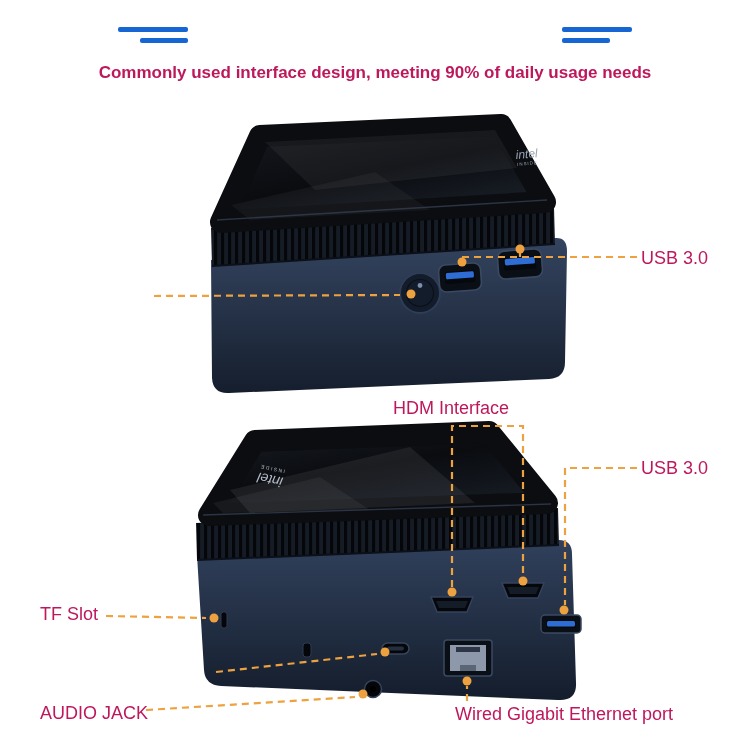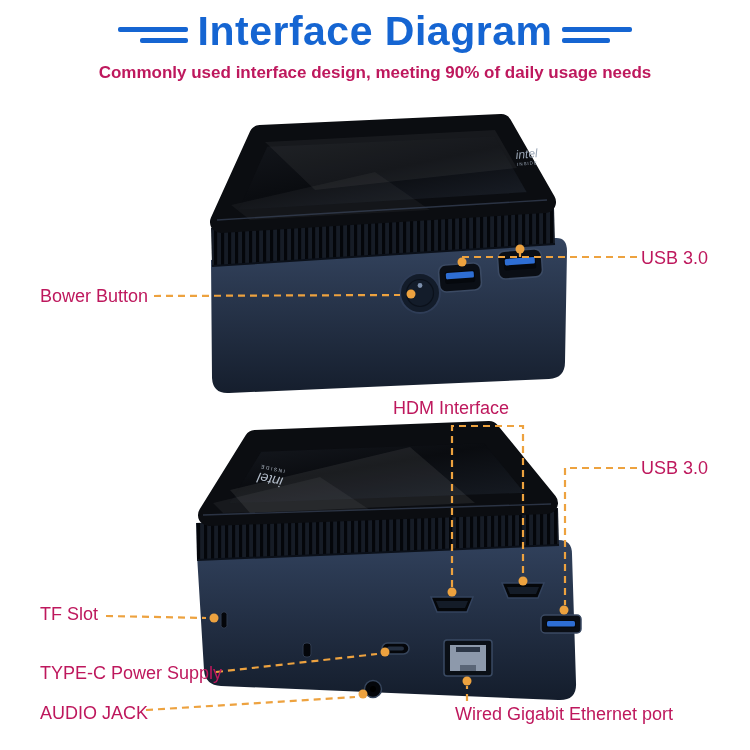--- a/index.html
+++ b/index.html
@@ -38,21 +38,20 @@
   .lbl.tf{left:40px;top:604px;text-align:center;}
   .lbl.typec{left:40px;top:663px;}
   .lbl.audio{left:40px;top:703px;}
   .lbl.ethernet{left:455px;top:704px;}
 </style>
 </head>
 <body>
 
 <div class="canvas">
 
-  <div class="title">Interface Diagram</div>
   <div class="subtitle">Commonly used interface design, meeting 90% of daily usage needs</div>
   <div class="deco l1"></div>
   <div class="deco l2"></div>
   <div class="deco r1"></div>
   <div class="deco r2"></div>
 
   <svg class="dev1" width="410" height="285" viewBox="0 0 410 285">
     <defs>
       <linearGradient id="bodyA" x1="0" y1="0" x2="0" y2="1">
         <stop offset="0" stop-color="#34445f"></stop>
@@ -207,22 +206,20 @@
       <line x1="146" y1="710" x2="355" y2="697"></line>
       <circle cx="363" cy="694" r="4.5" fill="#eda23f" stroke="none"></circle>
     </g>
 
     <g>
       <line x1="467" y1="701" x2="467" y2="686"></line>
       <circle cx="467" cy="681" r="4.5" fill="#eda23f" stroke="none"></circle>
     </g>
   </svg>
 
-  <div class="lbl bower">Bower Button</div>
   <div class="lbl usbfront">USB 3.0</div>
   <div class="lbl hdmi">HDM Interface</div>
   <div class="lbl usbrear">USB 3.0</div>
   <div class="lbl tf">TF Slot</div>
-  <div class="lbl typec">TYPE-C Power Supply</div>
   <div class="lbl audio">AUDIO JACK</div>
   <div class="lbl ethernet">Wired Gigabit Ethernet port</div>
 
 </div>
 
 </body></html>

